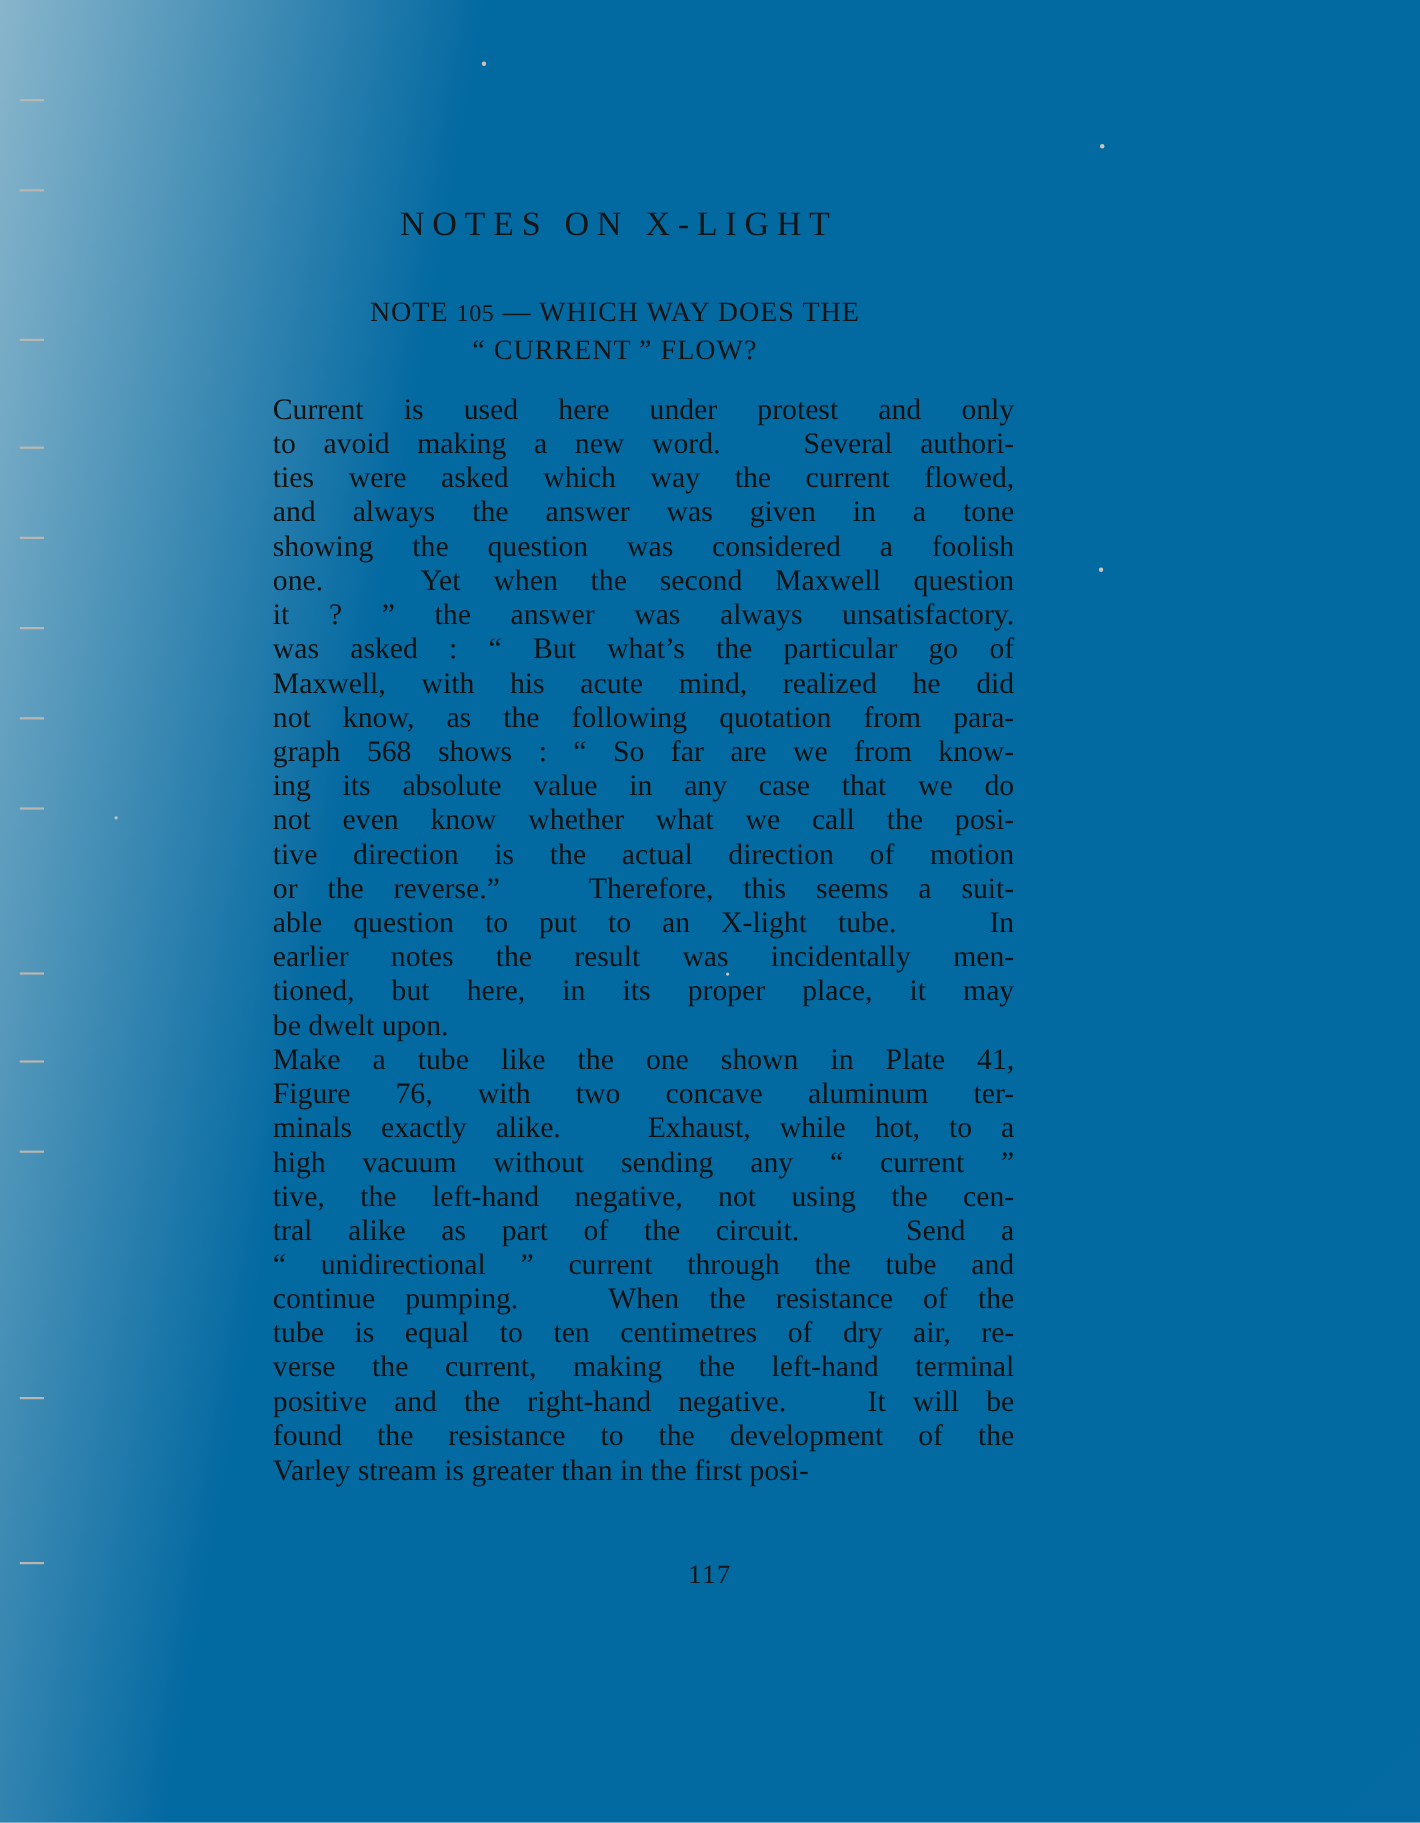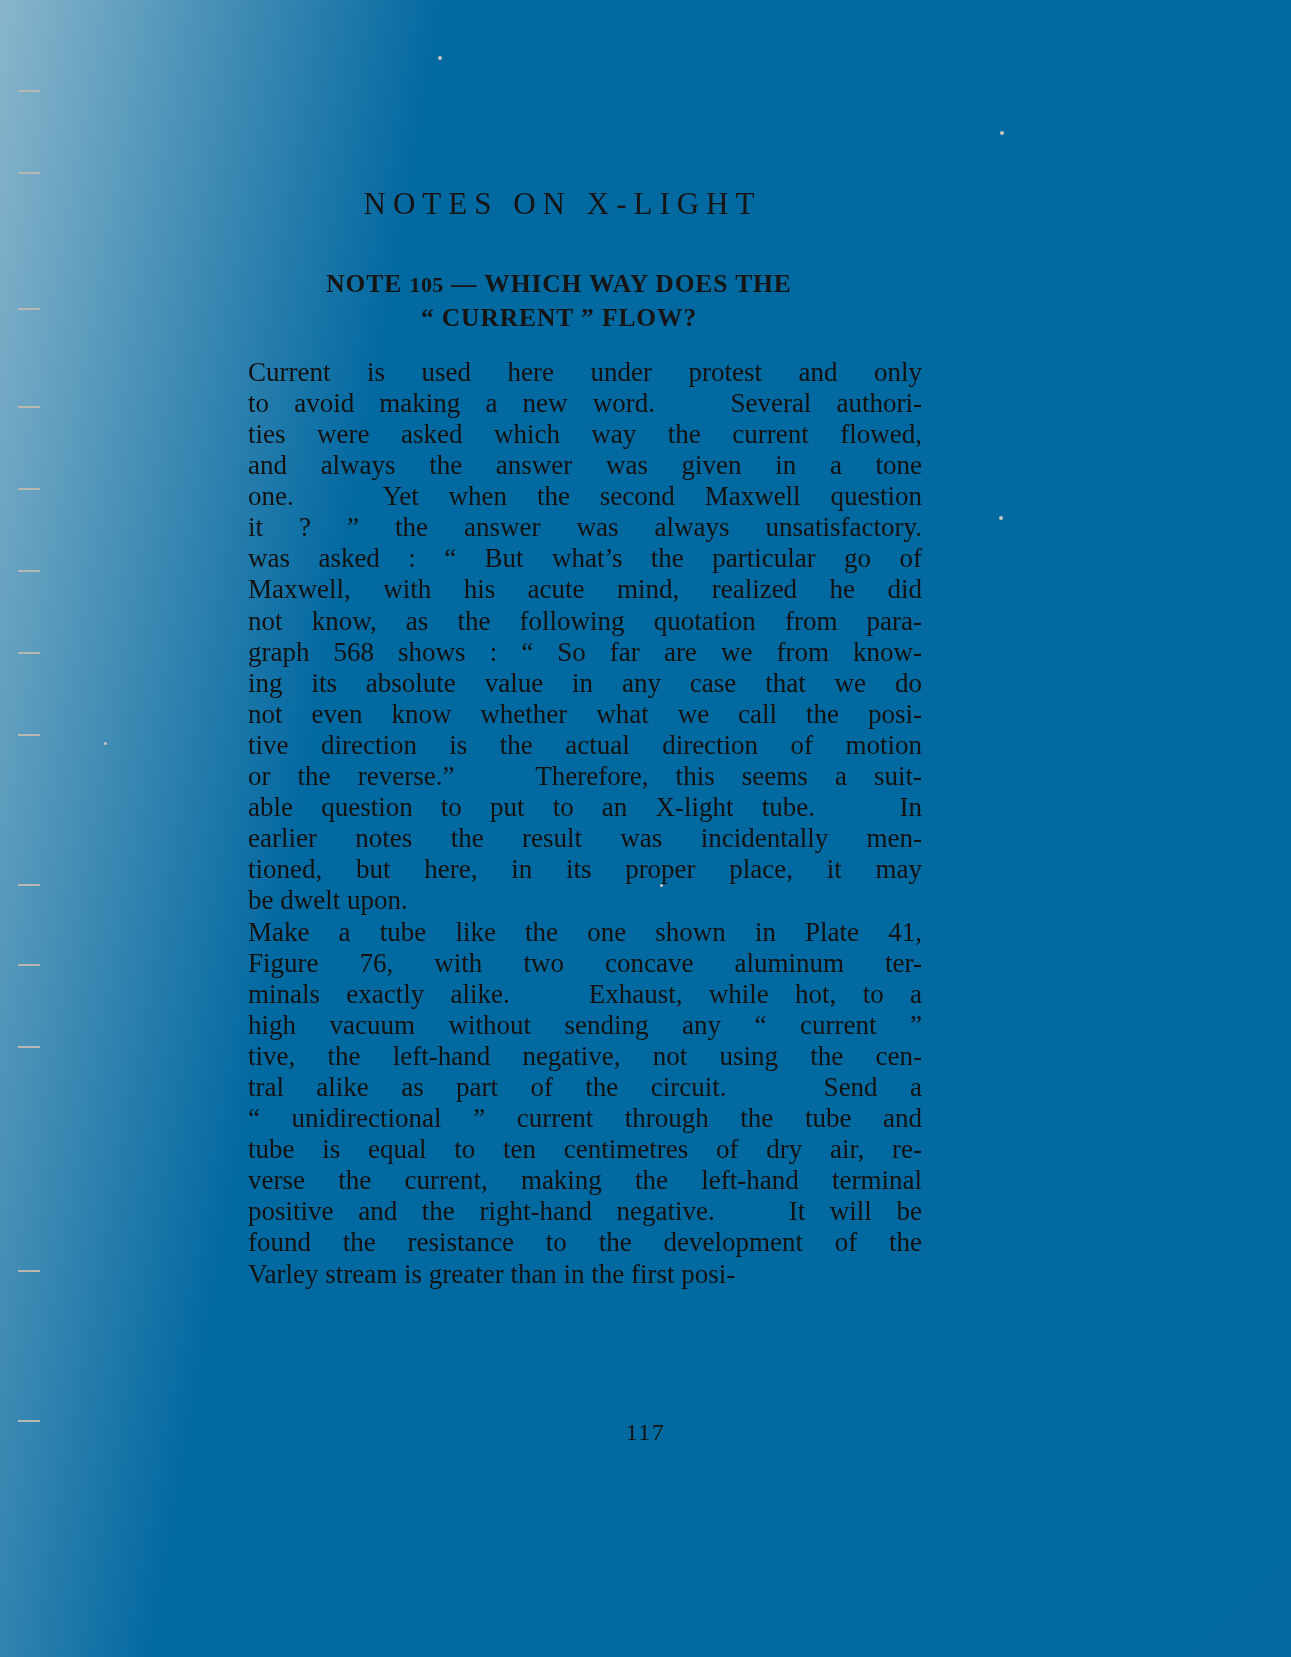--- a/index.html
+++ b/index.html
@@ -71,21 +71,21 @@
     text-indent: 7px;
     color: #151515;
   }
 
   .note-heading {
     margin-top: 45px;
     text-align: center;
     font-size: 25.5px;
     line-height: 1.33;
     letter-spacing: 0.9px;
-    font-weight: 700;
+    font-weight: 400;
     color: #151515;
   }
   .note-heading .hl {
     display: block;
   }
   .oldstyle {
     font-variant-numeric: oldstyle-nums;
     font-size: 0.86em;
     letter-spacing: 0.5px;
   }
@@ -168,20 +168,21 @@
       <span class="hl"><span>NOTE </span><span class="oldstyle">105</span><span> — WHICH WAY DOES THE</span></span>
       <span class="hl">“ CURRENT ” FLOW?</span>
     </div>
 
     <div class="body-copy">
       <p>
           <span class="ln first">Current is used here under protest and only</span>
           <span class="ln">to avoid making a new word.   Several authori-</span>
           <span class="ln">ties were asked which way the current flowed,</span>
           <span class="ln">and always the answer was given in a tone</span>
+          <span class="ln">showing the question was considered a foolish</span>
           <span class="ln">one.   Yet when the second Maxwell question</span>
           <span class="ln">it ? ” the answer was always unsatisfactory.</span>
           <span class="ln">was asked : “ But what’s the particular go of</span>
           <span class="ln">Maxwell, with his acute mind, realized he did</span>
           <span class="ln">not know, as the following quotation from para-</span>
           <span class="ln">graph 568 shows : “ So far are we from know-</span>
           <span class="ln">ing its absolute value in any case that we do</span>
           <span class="ln">not even know whether what we call the posi-</span>
           <span class="ln">tive direction is the actual direction of motion</span>
           <span class="ln">or the reverse.”   Therefore, this seems a suit-</span>
@@ -191,20 +192,21 @@
           <span class="ln last">be dwelt upon.</span>
         </p>
       <p>
           <span class="ln first">Make a tube like the one shown in Plate 41,</span>
           <span class="ln">Figure 76, with two concave aluminum ter-</span>
           <span class="ln">minals exactly alike.   Exhaust, while hot, to a</span>
           <span class="ln">high vacuum without sending any “ current ”</span>
           <span class="ln">tive, the left-hand negative, not using the cen-</span>
           <span class="ln">tral alike as part of the circuit.   Send a</span>
           <span class="ln">“ unidirectional ” current through the tube and</span>
+          <span class="ln">continue pumping.   When the resistance of the</span>
           <span class="ln">tube is equal to ten centimetres of dry air, re-</span>
           <span class="ln">verse the current, making the left-hand terminal</span>
           <span class="ln">positive and the right-hand negative.   It will be</span>
           <span class="ln">found the resistance to the development of the</span>
           <span class="ln last">Varley stream is greater than in the first posi-</span>
         </p>
     </div>
 
   </div>
 

